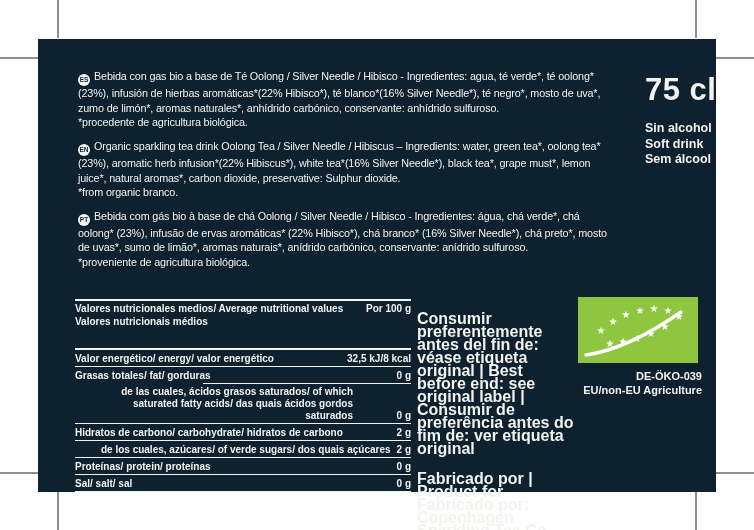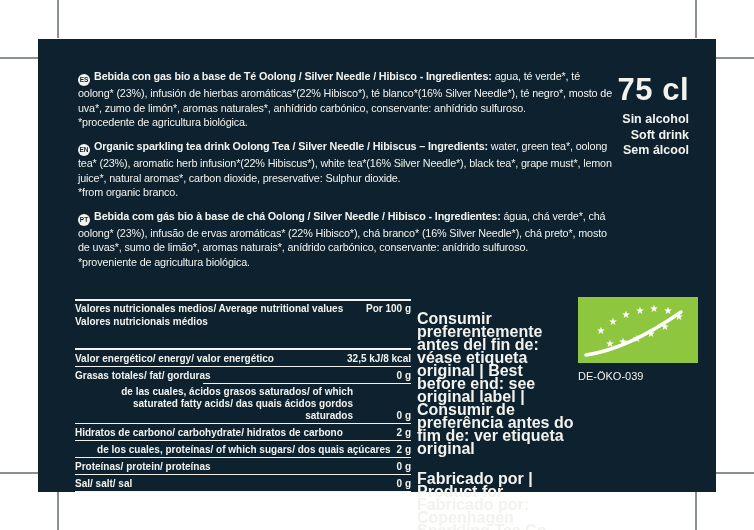--- a/index.html
+++ b/index.html
@@ -15,30 +15,30 @@
   .tick.h { height:2px; width:7px; }
 
   
   .panel { position:absolute; left:38px; top:39px; width:678px; height:453px;
            background:#0d212e; color:#f2f3ee; }
 
   
   .ingredients { position:absolute; left:40px; top:30px; width:540px;
                  font-size:10.8px; line-height:14.5px; letter-spacing:-0.15px; }
   .para { margin-bottom:9px; }
-  .para b { font-weight:700;text-align:right; }
+  .para b { font-weight:400;text-align:right; }
   .badge { display:inline-flex; align-items:center; justify-content:center;
            width:12px; height:12px; border-radius:50%; background:#f2f3ee;
            color:#0d212e; font-size:6.5px; font-weight:700; letter-spacing:0;
            vertical-align:-2px; margin-right:4px; }
 
   
-  .volume-col { position:absolute; left:563px; top:33px; width:88px; text-align:right; }
+  .volume-col { position:absolute; left:607px; top:33px; width:88px; text-align:left; }
   .volume { font-size:31px; font-weight:700; letter-spacing:0.5px; }
-  .claims { margin-top:4px; font-size:12.5px; font-weight:700; line-height:15.5px; }
+  .claims { margin-top:13px; font-size:12.5px; font-weight:700; line-height:15.5px; }
 
   
   .nutri { position:absolute; left:37px; top:260px; width:336px; font-size:10px; }
   .rule { height:2px; background:#f2f3ee; }
   .nutri-head { display:flex; justify-content:space-between; font-weight:700;
                 padding:2px 0 20px 0; line-height:12.5px; }
   .nutri-row { display:flex; justify-content:space-between; align-items:flex-end;
                gap:6px; padding:2.5px 0 1.5px 0; line-height:12px; font-weight:700;
                border-bottom:1.4px solid #f2f3ee; position:relative; }
   .nutri-row .lbl { flex:1; }
@@ -50,21 +50,21 @@
   .nutri-row.wrap2 .lbl { max-width:278px; }
 
   
   .info-col { position:absolute; left:379px; top:273px; width:158px;
               font-size:16px; font-weight:700; line-height:13px; }
   .producer { margin-top:17px; }
 
   
   .organic { position:absolute; left:540px; top:258px; width:124px; }
   .eu-leaf { display:block; width:120px; height:66px; }
-  .organic-text { margin-top:6px; font-size:11px; font-weight:400; line-height:14px; }
+  .organic-text { margin-top:6px; font-size:11px; font-weight:700; line-height:14px;text-align:right; }
 </style>
 </head>
 <body>
 
 <div class="sheet">
 
   <div class="crop v" style="left:57px; top:0;"></div>
   <div class="crop h" style="left:0; top:57px;"></div>
   <div class="crop v" style="left:695px; top:0;"></div>
   <div class="crop h" style="left:716px; top:57px;"></div>
@@ -129,21 +129,21 @@
       </div>
       <div class="nutri-row indent wrap2">
         <span class="lbl">de las cuales, ácidos grasos saturados/ of which saturated fatty acids/ das quais ácidos gordos saturados</span>
         <span class="val">0 g</span>
       </div>
       <div class="nutri-row">
         <span class="lbl">Hidratos de carbono/ carbohydrate/ hidratos de carbono</span>
         <span class="val">2 g</span>
       </div>
       <div class="nutri-row indent">
-        <span class="lbl">de los cuales, proteínas/ of which sugars/ dos quais açúcares</span>
+        <span class="lbl">de los cuales, azúcares/ of verde sugars/ dos quais açúcares</span>
         <span class="val">2 g</span>
       </div>
       <div class="nutri-row">
         <span class="lbl">Proteínas/ protein/ proteínas</span>
         <span class="val">0 g</span>
       </div>
       <div class="nutri-row">
         <span class="lbl">Sal/ salt/ sal</span>
         <span class="val">0 g</span>
       </div>
@@ -173,17 +173,18 @@
           <text x="101" y="23">★</text>
           <text x="32" y="50">★</text>
             <text x="45" y="48">★</text>
           <text x="59" y="45">★</text>
             <text x="73" y="40">★</text>
           <text x="87" y="33">★</text>
         </g>
       </svg>
       <div class="organic-text">
         <div>DE-ÖKO-039</div>
+        <div>EU/non-EU Agriculture</div>
       </div>
     </div>
 
   </div>
 </div>
 
 </body></html>

